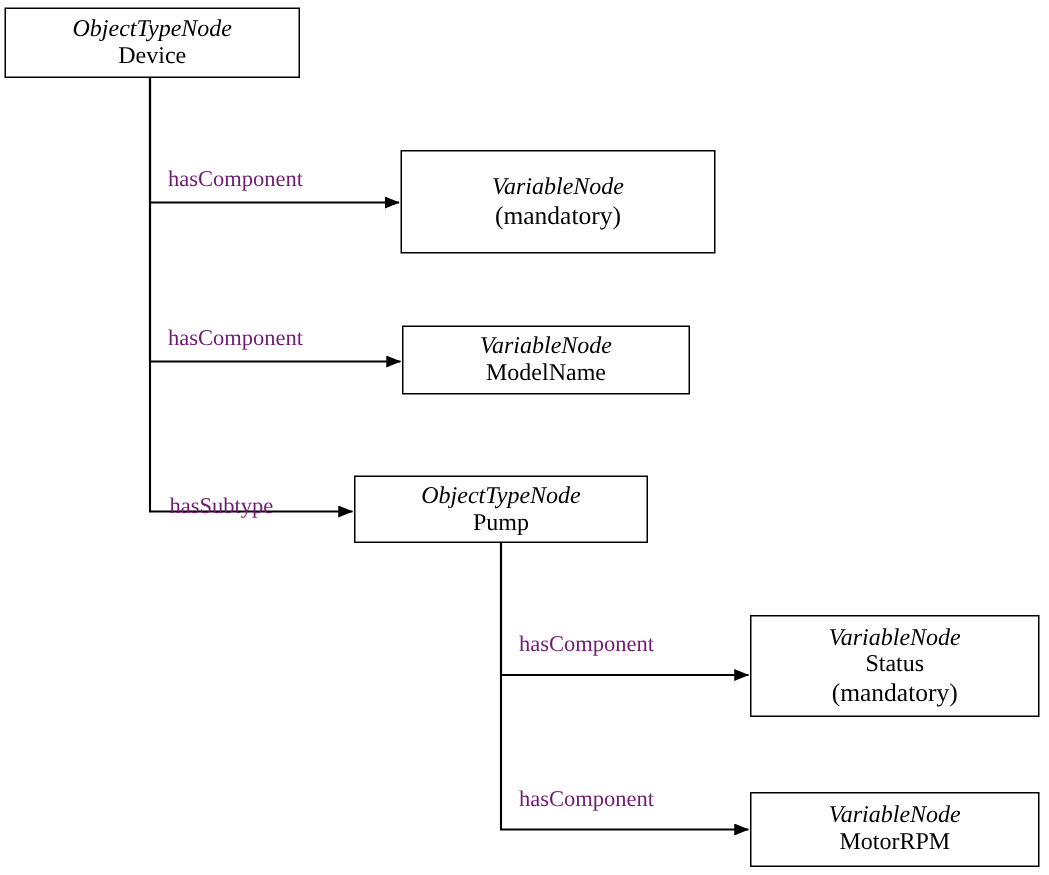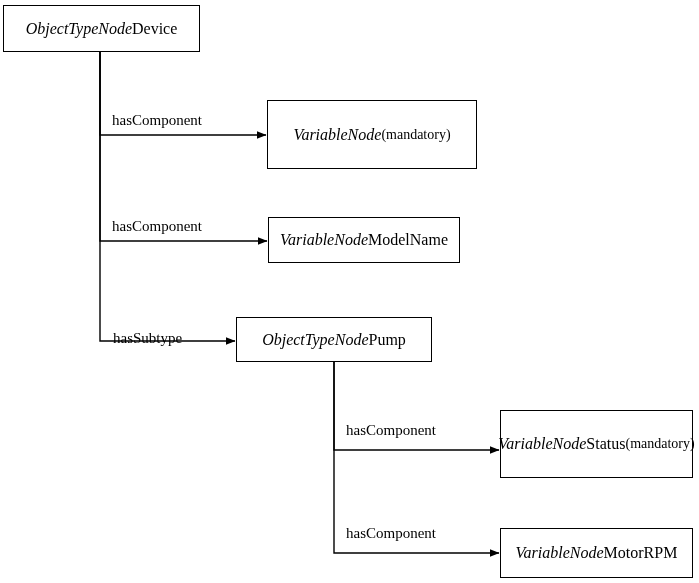--- a/index.html
+++ b/index.html
@@ -21,48 +21,48 @@
     top: 0;
     width: 699px;
     height: 583px;
   }
   .node-box {
     position: absolute;
     box-sizing: border-box;
     background: #ffffff;
     border: 1px solid #000000;
     display: flex;
-    flex-direction: row;
+    flex-direction: column;
     align-items: center;
     justify-content: center;
     line-height: 1.12;
     z-index: 2;
   }
   .node-type {
     font-style: italic;
     font-size: 16px;
     color: #000000;
     white-space: nowrap;
   }
   .node-name {
     font-style: normal;
     font-size: 16px;
     color: #000000;
     white-space: nowrap;
   }
   .node-modifier {
     font-style: normal;
-    font-size: 14px;
+    font-size: 17px;
     color: #000000;
     white-space: nowrap;
   }
   .edge-label {
     position: absolute;
     font-size: 15px;
-    color: #000000;
+    color: #701a75;
     white-space: nowrap;
     z-index: 3;
   }
 </style>
 </head>
 <body>
 
 <div id="diagram-canvas">
 
   <svg id="edge-layer" width="699" height="583" viewBox="0 0 699 583" xmlns="http://www.w3.org/2000/svg">

